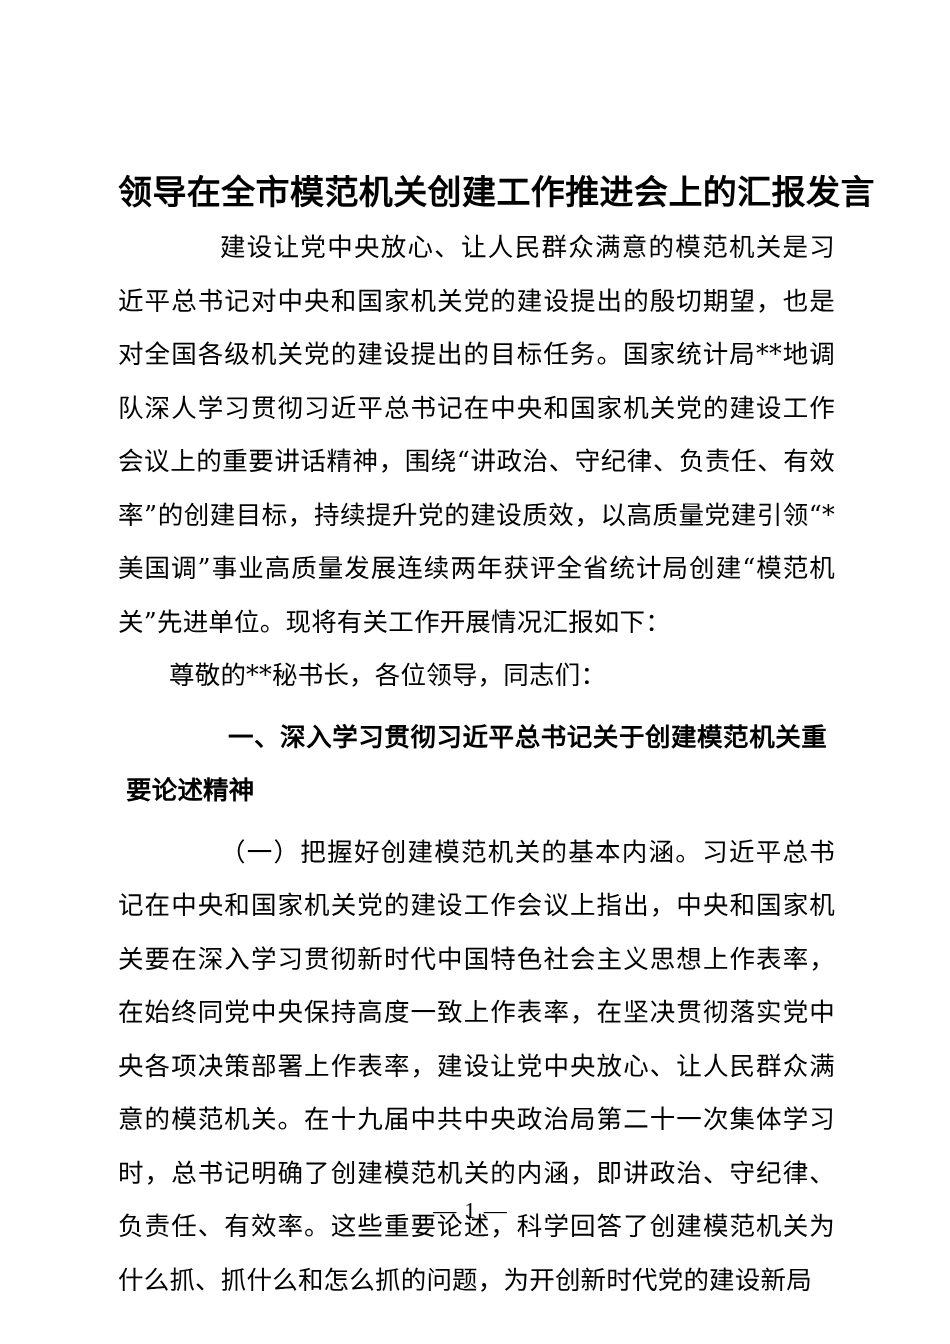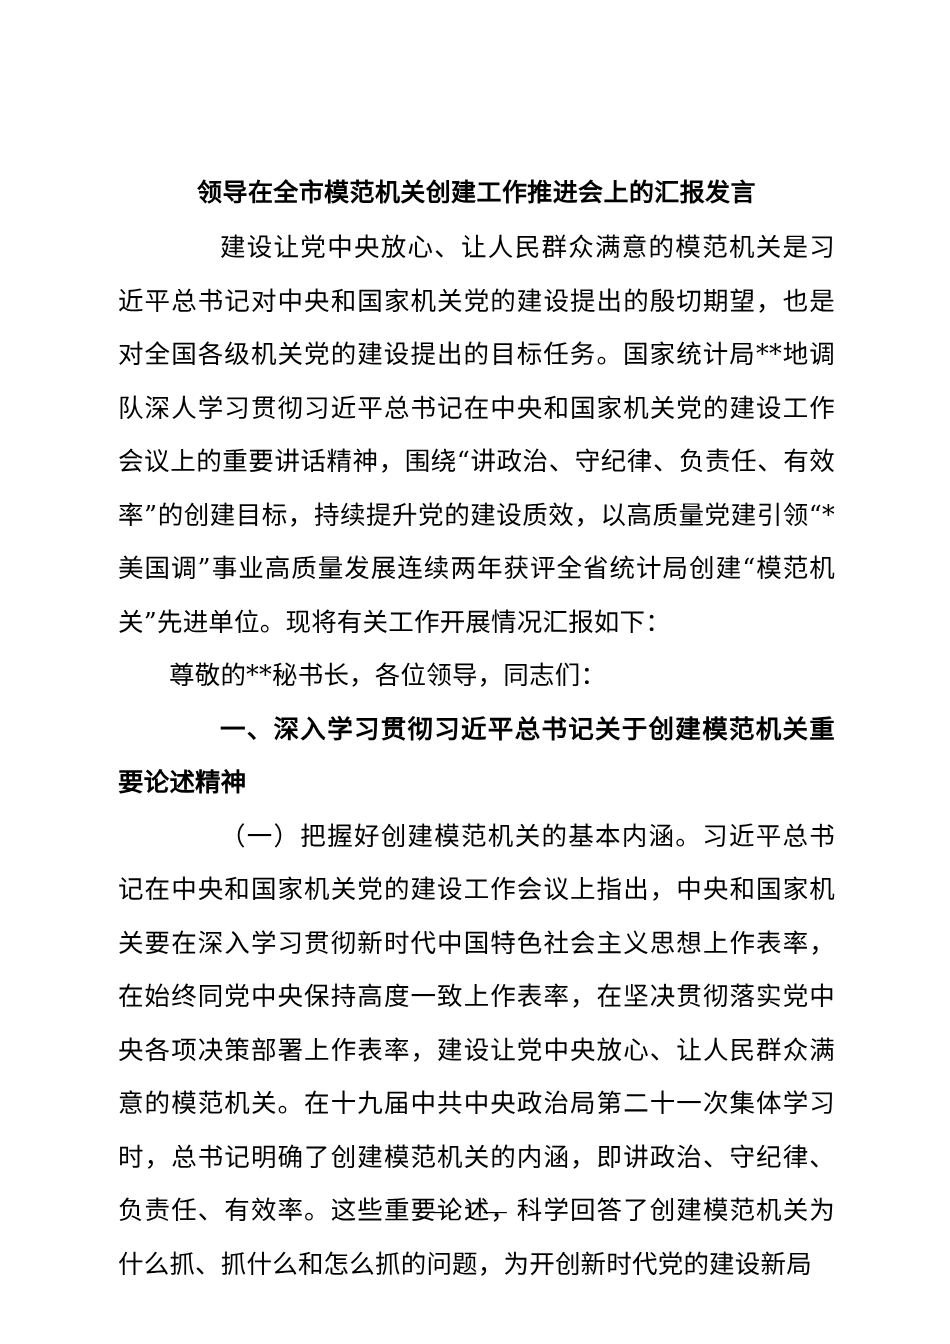--- a/index.html
+++ b/index.html
@@ -26,21 +26,21 @@
     position: absolute;
     left: 118px;
     top: 172px;
     width: 717px;
   }
 
   
   .doc-title {
     font-family: "Liberation Sans", "DejaVu Sans", sans-serif;
     font-weight: 700;
-    font-size: 25px;
+    font-size: 34px;
     line-height: 40px;
     text-align: center;
     letter-spacing: 0.4px;
     margin: 0 0 9px 0;
     white-space: nowrap;
   }
 
   
   .para {
     font-family: "DejaVu Serif", "Liberation Serif", serif;
@@ -60,21 +60,21 @@
   
   .section-heading {
     font-family: "Liberation Sans", "DejaVu Sans", sans-serif;
     font-weight: 700;
     font-size: 25.5px;
     line-height: 53.5px;
     text-align: justify;
     text-align-last: left;
     text-justify: inter-ideograph;
     text-indent: 102px;
-    margin: 0;
+    margin: 8px;
     letter-spacing: 0.2px;
     word-break: break-all;
   }
 
   
   .page-footer {
     position: absolute;
     left: 0;
     right: 0;
     top: 1196px;

